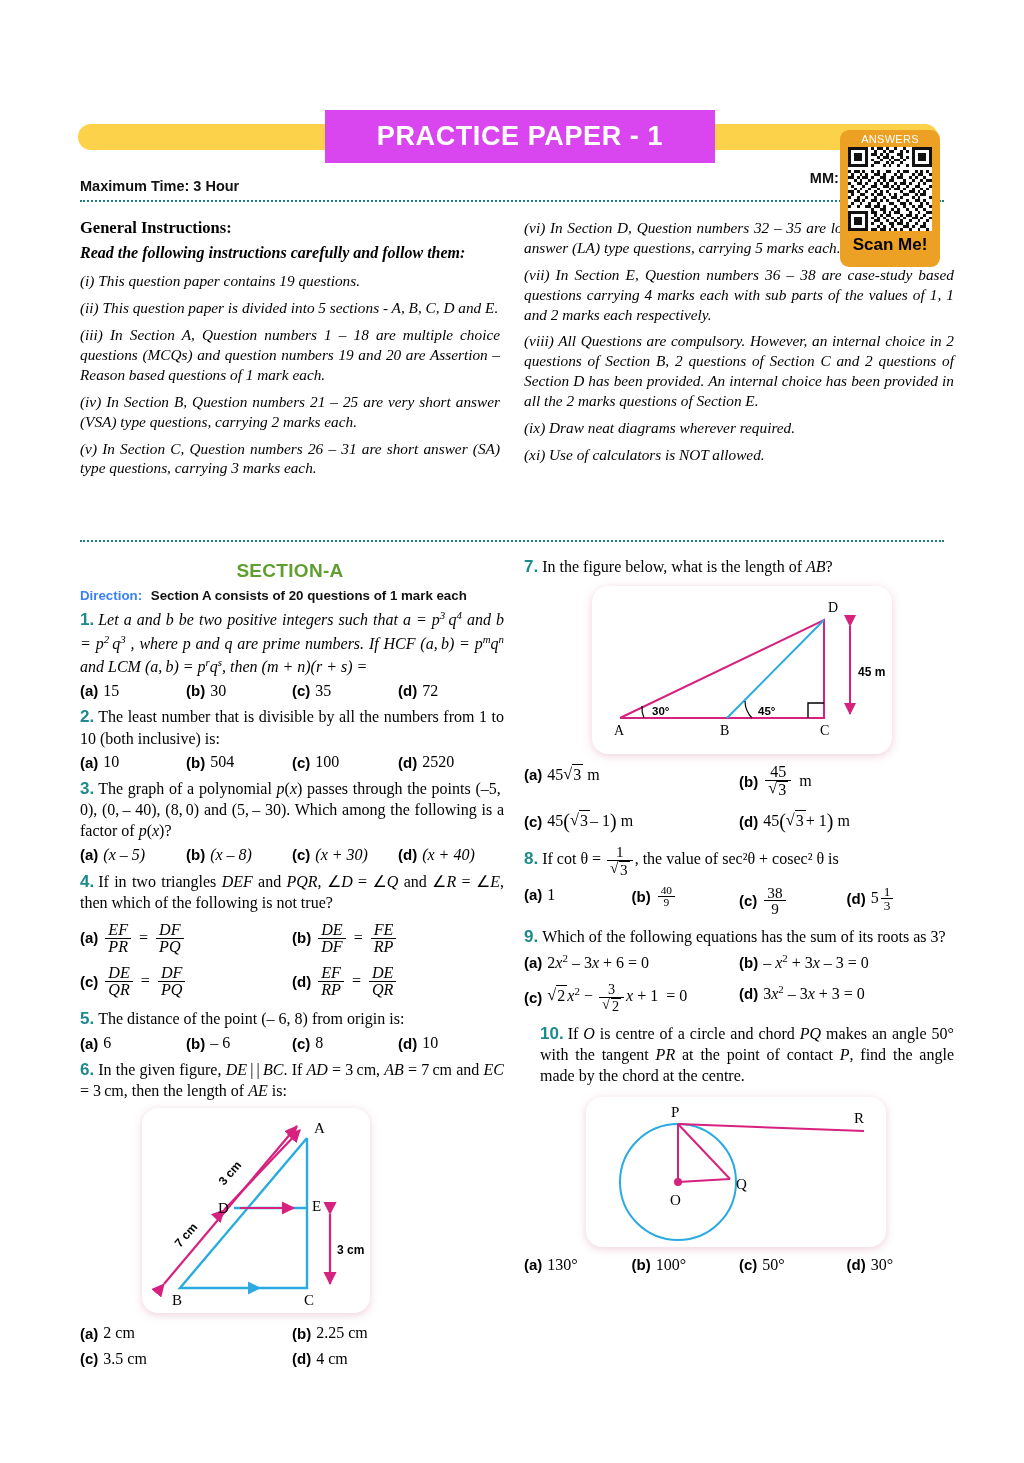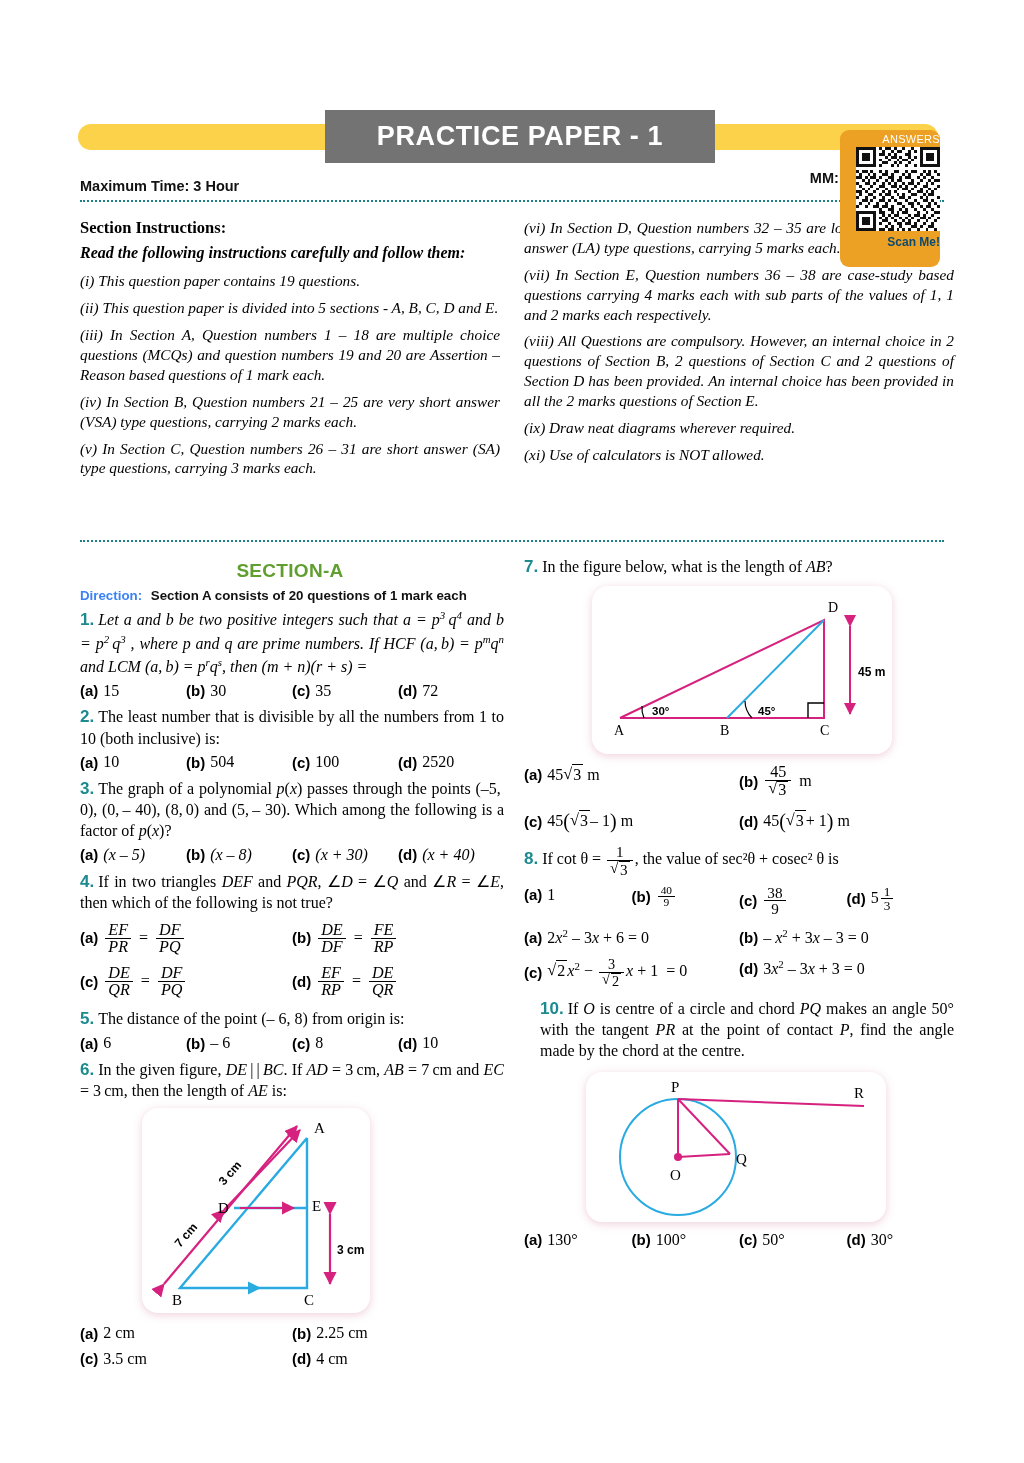--- a/index.html
+++ b/index.html
@@ -18,21 +18,21 @@
   .bar-left{
     position:absolute;left:78px;top:14px;width:268px;height:26px;
     background:#fcd24a;border-radius:13px;
   }
   .bar-right{
     position:absolute;left:700px;top:14px;width:238px;height:26px;
     background:#fcd24a;border-radius:13px;
   }
   .banner{
     position:absolute;left:325px;top:0px;width:390px;height:53px;
-    background:#737373;
+    background:#d946ef;
     display:flex;align-items:center;justify-content:center;
   }
   .banner-title{
     font-family:"Liberation Sans", sans-serif;
     font-weight:bold;font-size:27px;color:#ffffff;letter-spacing:.6px;
   }
   .notch-l{
     position:absolute;left:325px;top:0;width:0;height:0;
     border-top:10px solid #2b2b2b;border-bottom:10px solid transparent;
     border-left:16px solid transparent;
@@ -50,33 +50,33 @@
   .notch-r2{
     position:absolute;left:699px;top:33px;width:0;height:0;
     border-bottom:10px solid #2b2b2b;border-top:10px solid transparent;
     border-right:16px solid transparent;
   }
 
   
   .qr-badge{
     position:absolute;left:840px;top:130px;width:100px;height:137px;
     background:#eda124;border-radius:9px;
-    display:flex;flex-direction:column;align-items:flex-end;
+    display:flex;flex-direction:column;align-items:center;
     padding-top:3px;box-sizing:border-box;
     z-index:20;
   }
   .qr-label{
     font-family:"Liberation Sans", sans-serif;
     font-size:11px;color:#ffffff;font-weight:normal;letter-spacing:.3px;
     margin-bottom:2px;
   }
   .qr-img{width:84px;height:84px;background:#fff;}
   .qr-scan{
     font-family:"Liberation Sans", sans-serif;
-    font-size:12px;color:#0c4a6e;font-weight:bold;margin-top:4px;
+    font-size:17px;color:#000000;font-weight:bold;margin-top:4px;
   }
 
   
   .meta-row{position:absolute;left:80px;top:170px;width:865px;height:22px;}
   .meta-left{
     position:absolute;left:0;top:8px;
     font-family:"Liberation Sans", sans-serif;
     font-size:14.5px;font-weight:bold;color:#111;
   }
   .meta-right{
@@ -437,21 +437,21 @@
 
   <div class="meta-row">
     <span class="meta-left">Maximum Time: 3 Hour</span>
     <span class="meta-right">MM: 80</span>
   </div>
 
   <div class="dotline t1"></div>
   <div class="dotline t2"></div>
 
   <div class="col col-left" style="top:218px;">
-    <div class="instr-head">Section Instructions:</div>
+    <div class="instr-head">General Instructions:</div>
     <div class="instr-sub">Read the following instructions carefully and follow them:</div>
     <div class="instr">(i)  This question paper contains 19 questions.</div>
     <div class="instr">(ii)  This question paper is divided into 5 sections - A, B, C, D and E.</div>
     <div class="instr">(iii)  In Section A, Question numbers 1 – 18 are multiple choice questions (MCQs) and question numbers 19 and 20 are Assertion – Reason based questions of 1 mark each.</div>
     <div class="instr">(iv)  In Section B, Question numbers 21 – 25 are very short answer (VSA) type  questions, carrying 2 marks each.</div>
     <div class="instr">(v)  In Section C, Question numbers 26 – 31 are short answer (SA) type questions, carrying 3 marks each.</div>
   </div>
 
   <div class="col col-right" style="top:218px;width:430px;">
     <div class="instr" style="padding-right:96px;">(vi)  In Section D, Question numbers 32 – 35 are long answer (LA) type questions, carrying 5 marks each.</div>
@@ -763,20 +763,21 @@
             <span class="otxt">5</span>
             <span class="frac" style="font-size:14px;">
               <span class="num">1</span>
               <span class="den">3</span>
             </span>
           </span>
       </div>
     </div>
 
     <div class="qblock">
+      <p class="q"><span class="qnum">9.</span><span>Which of the following equations has the sum of its roots as 3?</span></p>
       <div class="opts two">
         <span class="opt">
             <span class="olab">(a)</span>
             <span class="otxt">2<i>x</i><sup>2</sup> – 3<i>x</i> + 6 = 0</span>
           </span>
         <span class="opt">
             <span class="olab">(b)</span>
             <span class="otxt">– <i>x</i><sup>2</sup> + 3<i>x</i> – 3 = 0</span>
           </span>
       </div>

